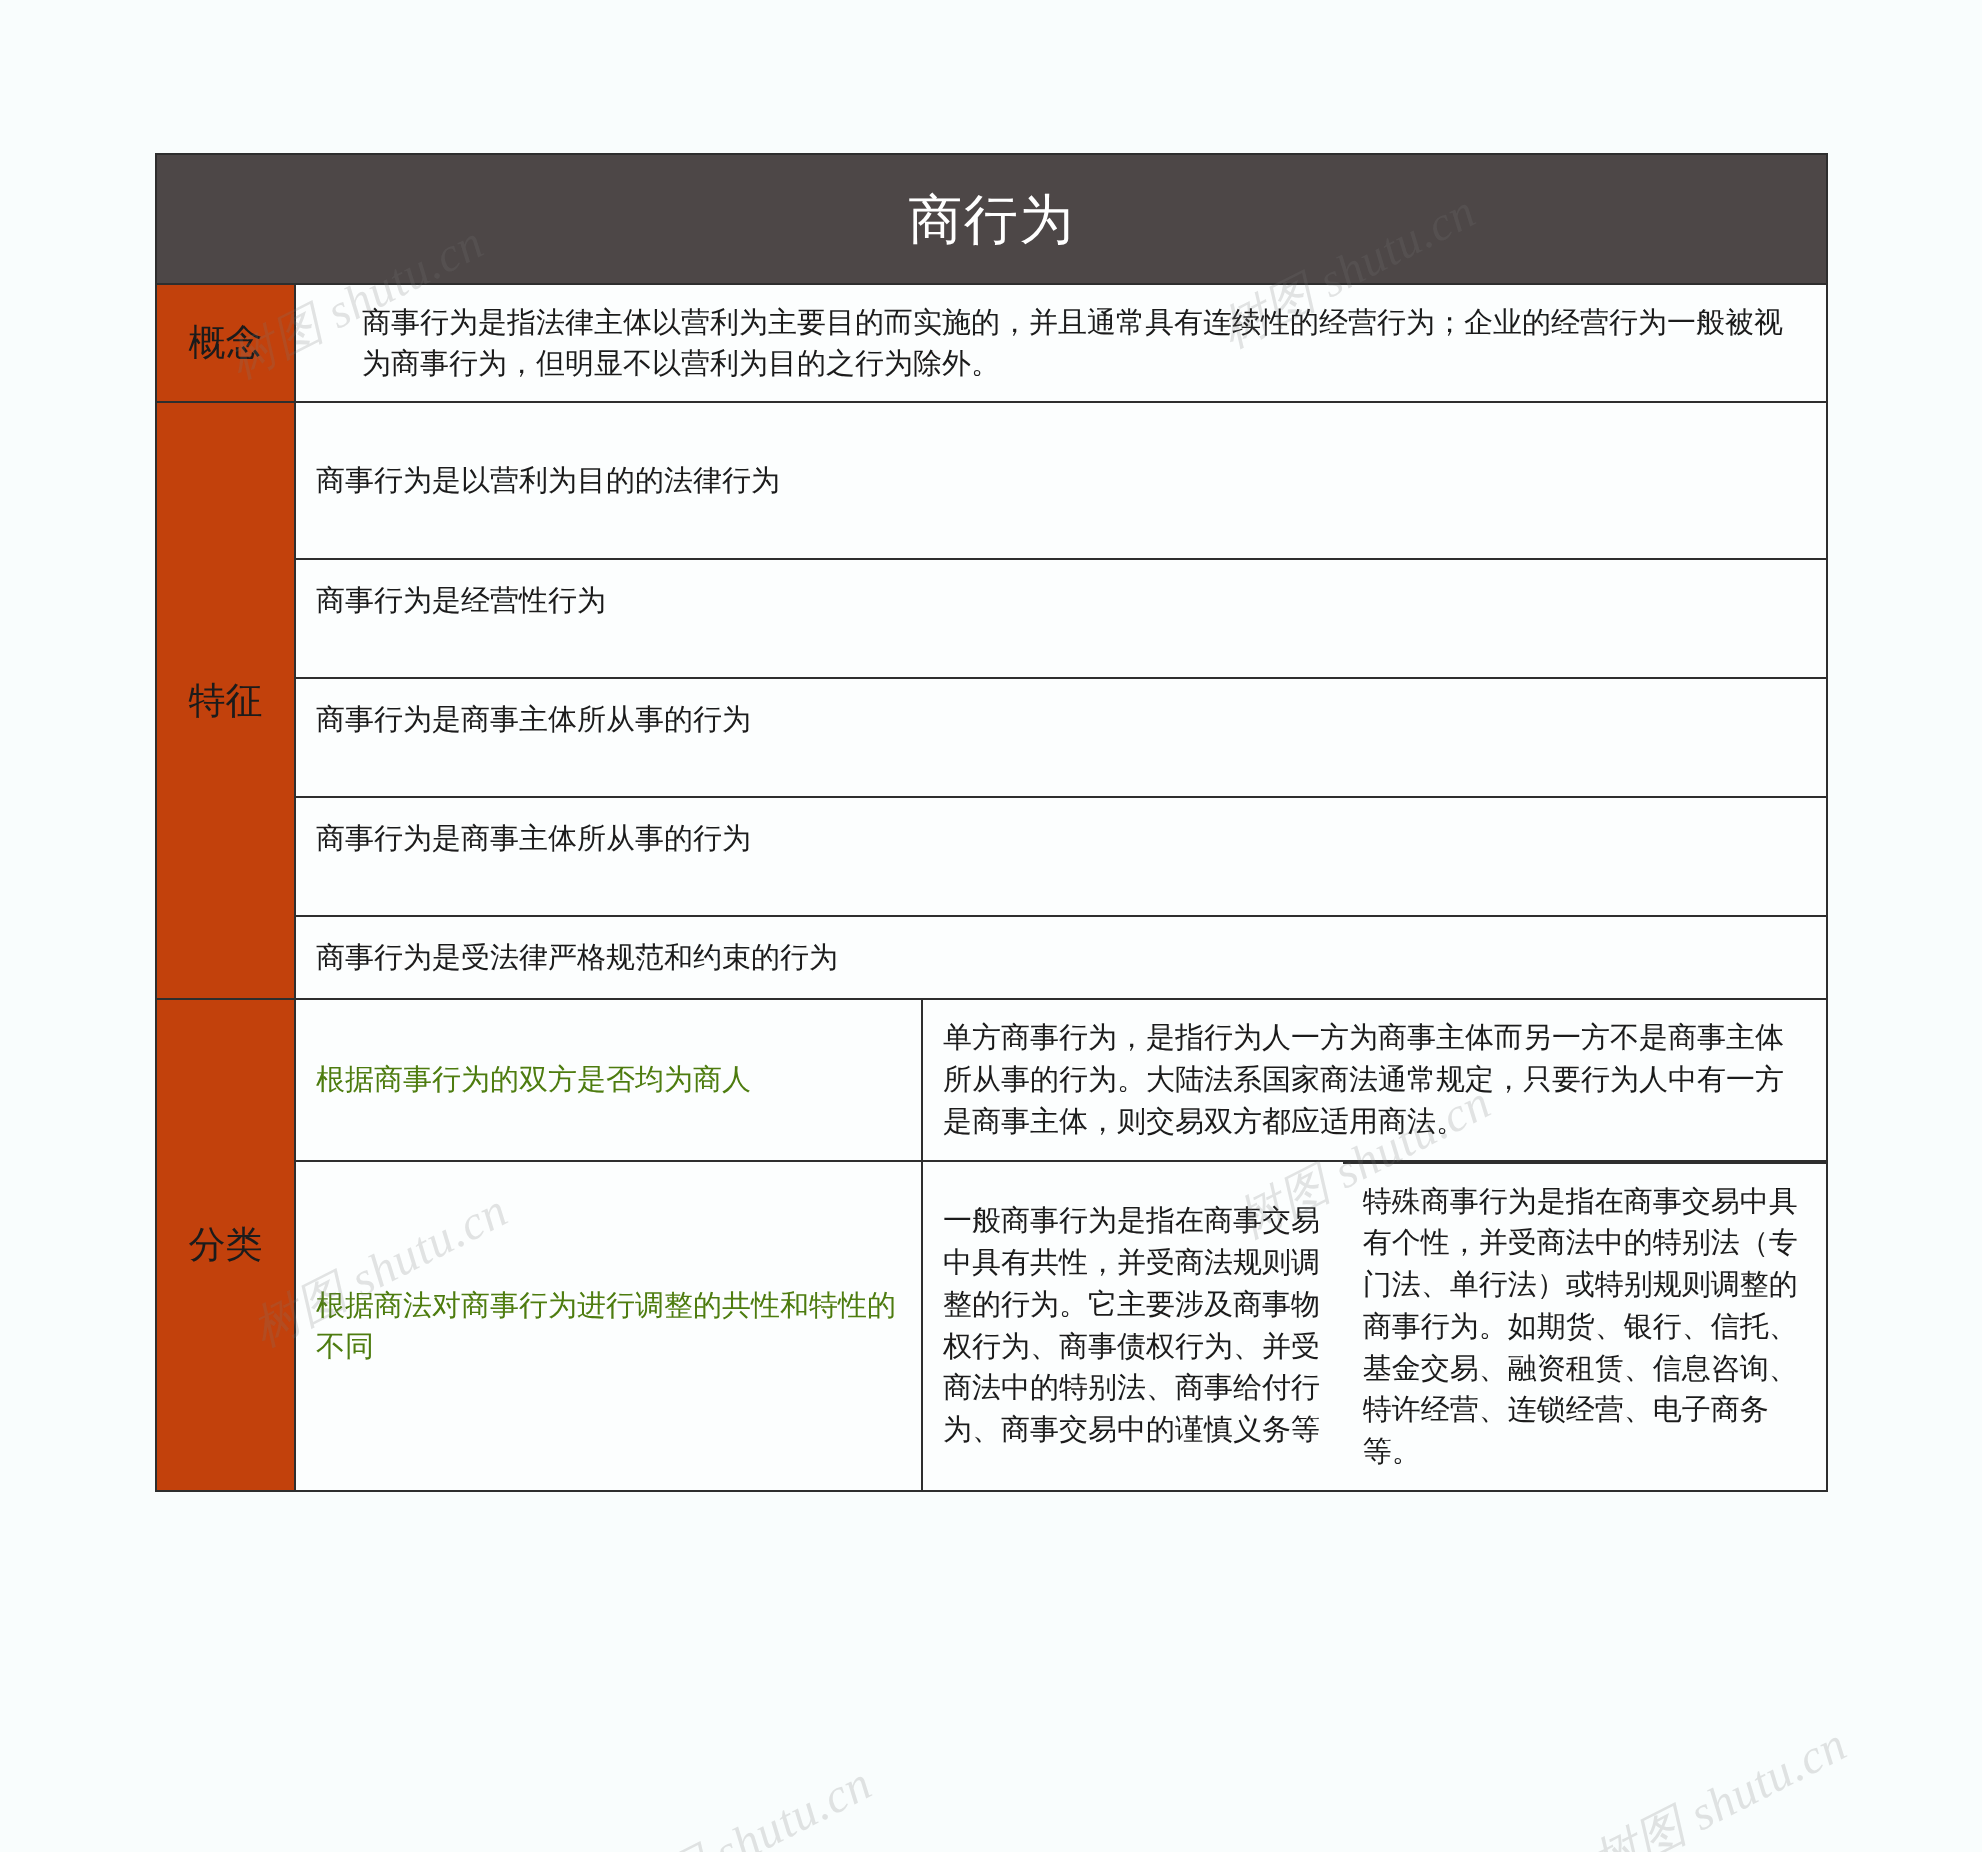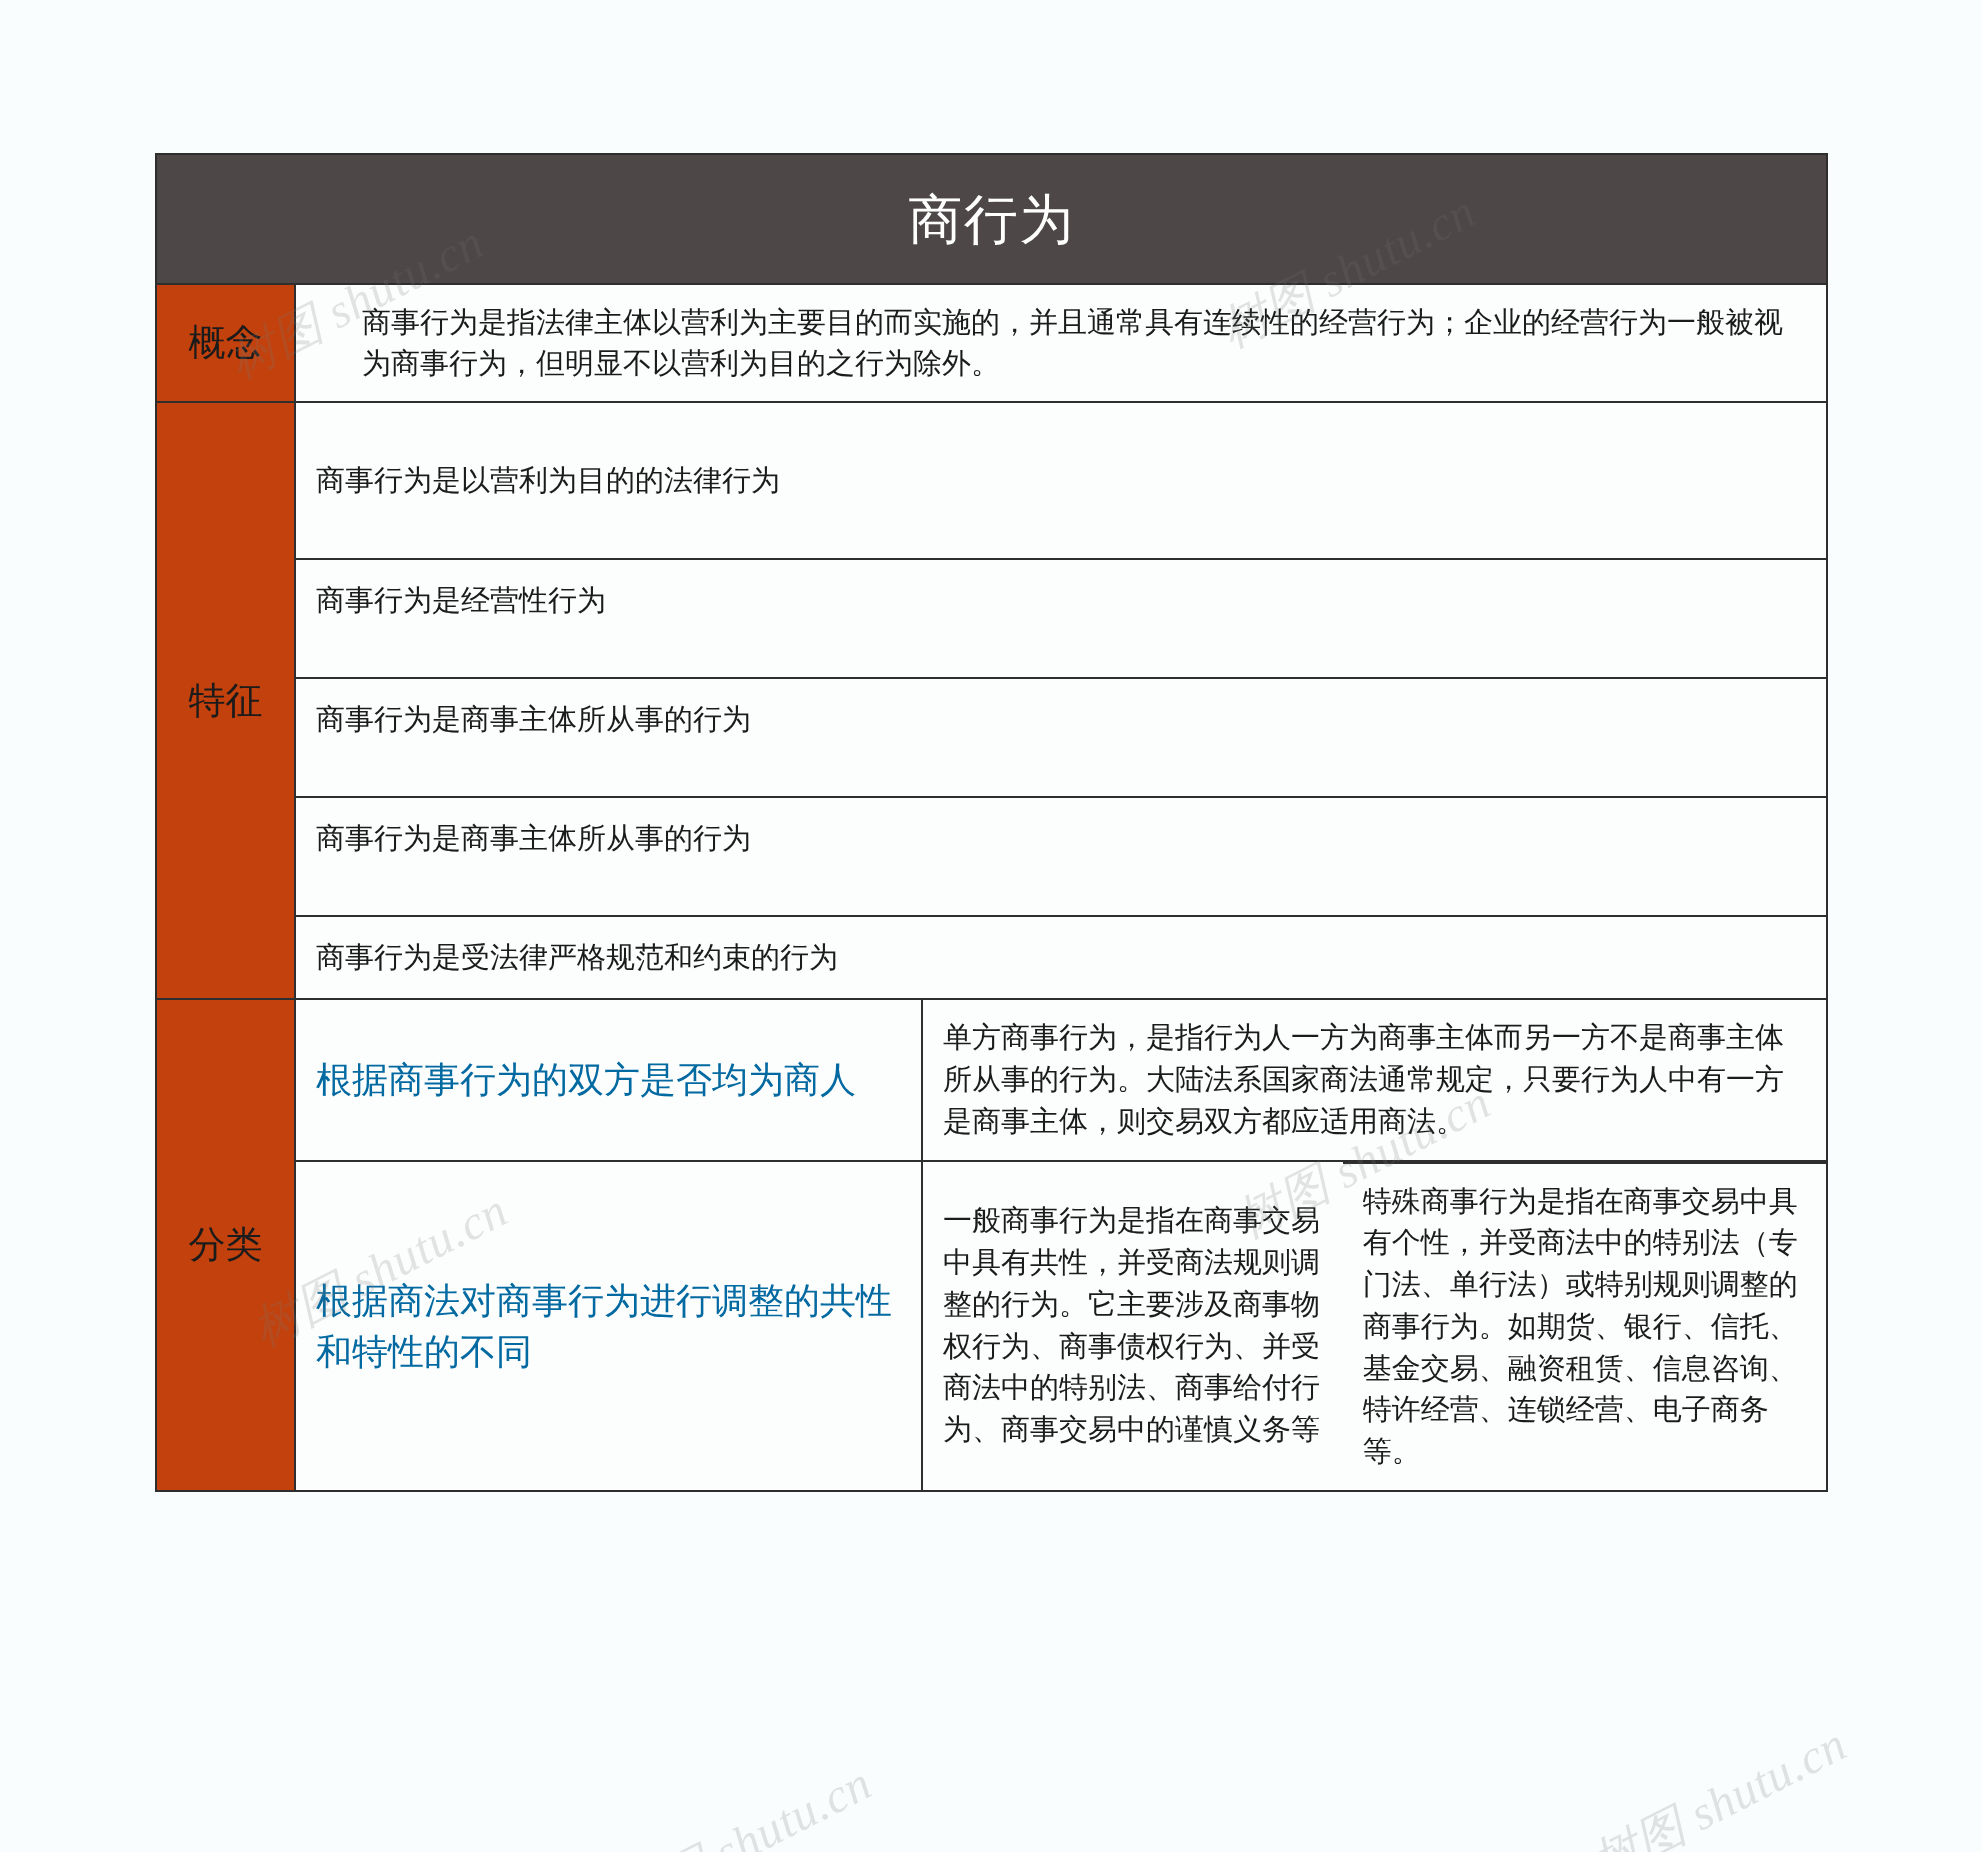--- a/index.html
+++ b/index.html
@@ -90,23 +90,23 @@
 
   
   .cls-group { display:flex; width:100%; }
   .cls-group + .cls-group { border-top:2.3px solid #2e2e2e; }
   .cls-key {
     width:627px;
     flex:0 0 627px;
     border-right:2.3px solid #2e2e2e;
     display:flex; align-items:center;
     padding:17px 20px;
-    font-size:36px;
+    font-size:29px;
     line-height:1.42;
-    color:#0369a1;
+    color:#4d7c0f;
   }
   .cls-vals { flex:1 1 auto; display:flex; flex-direction:row;border-radius:13px; }
   .cls-val {
     padding:17px 20px;
     font-size:29px;
     line-height:1.44;
     color:#1b1b1b;
     flex:1 1 auto;
     display:flex; align-items:center;
   }

